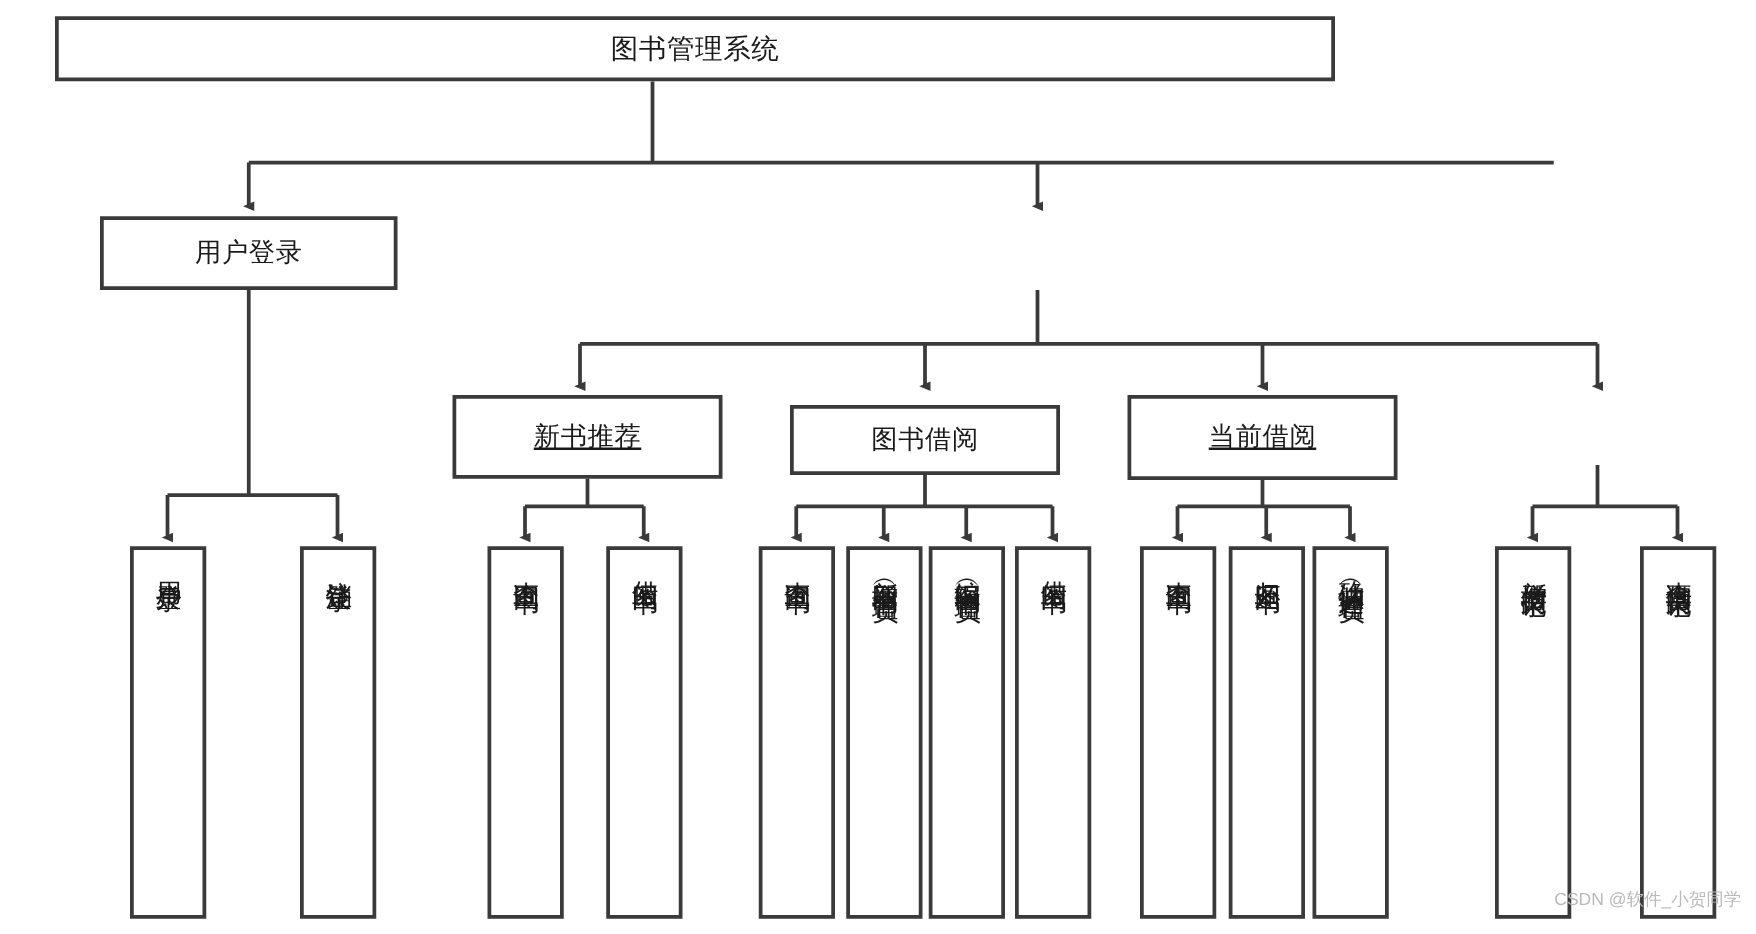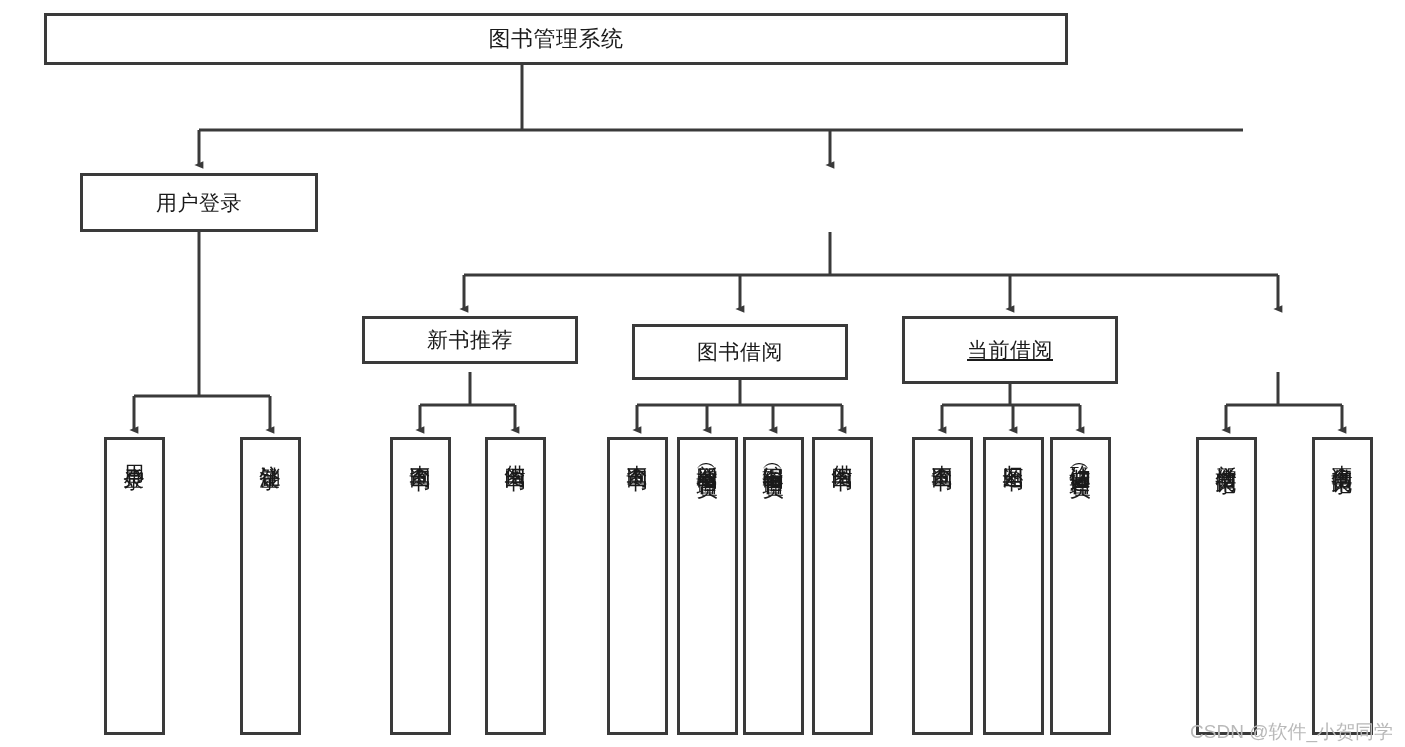--- a/index.html
+++ b/index.html
@@ -59,22 +59,22 @@
     writing-mode: vertical-rl;
     text-orientation: upright;
     font-size: 21px;
     line-height: 1.0;
     letter-spacing: 2px;
     white-space: nowrap;
   }
   .watermark {
     position: absolute;
     right: 12px;
-    bottom: 2px;
-    font-size: 19px;
+    bottom: 18px;
+    font-size: 14px;
     color: #b9b9b9;
     z-index: 5;
     white-space: nowrap;
     font-family: "Liberation Sans", "DejaVu Sans", sans-serif;
   }
 </style>
 </head>
 <body>
 
 <div id="canvas">
@@ -131,21 +131,21 @@
 
   <div class="node root horiz" style="left:20px; top:13px; width:1024px; height:52px;margin-left:24px;">
     <span class="label">图书管理系统</span>
   </div>
 
   <div class="node horiz" style="left:80px; top:173px; width:238px; height:59px;">
     <span class="label">用户登录</span>
   </div>
 
 
-  <div class="node horiz" style="left:362px; top:316px; width:216px; height:48px;">
+  <div class="node horiz" style="left:362px; top:316px; width:216px; height:67px;text-decoration:underline;">
     <span class="label">新书推荐</span>
   </div>
 
   <div class="node horiz" style="left:632px; top:324px; width:216px; height:56px;">
     <span class="label">图书借阅</span>
   </div>
 
   <div class="node horiz" style="left:902px; top:316px; width:216px; height:68px;text-decoration:underline;">
     <span class="label">当前借阅</span>
   </div>

